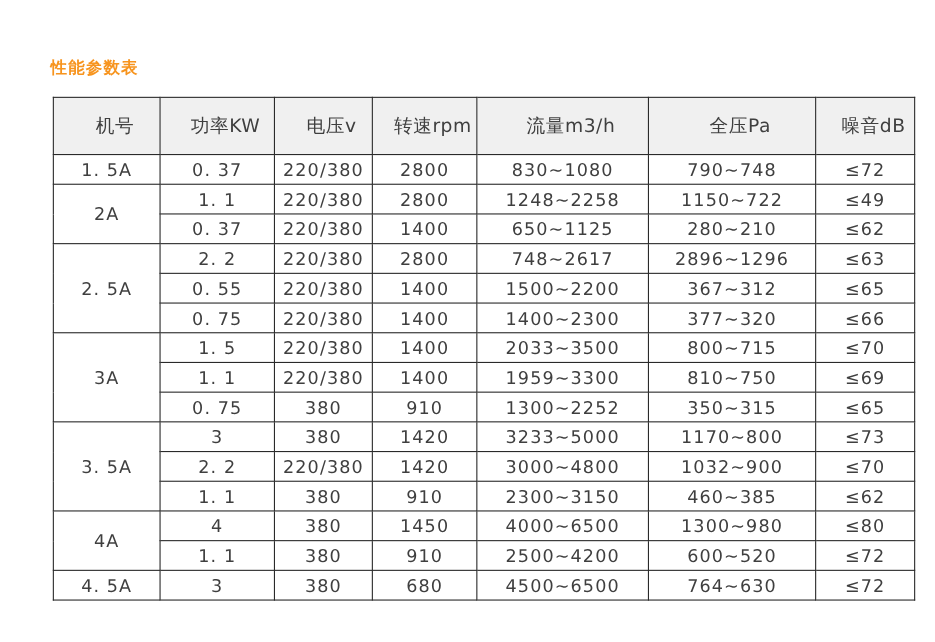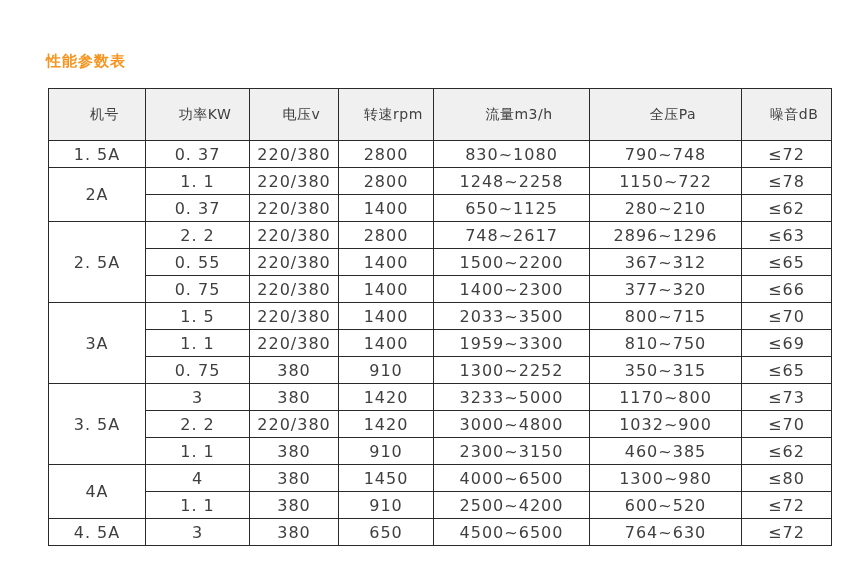--- a/index.html
+++ b/index.html
@@ -29,21 +29,21 @@
     border: 1px solid #2a2a2a;
     text-align: center;
     vertical-align: middle;
     color: #3f3f3f;
     overflow: hidden;
     white-space: nowrap;
   }
   table.spec-table thead tr { height: 52px; }
   table.spec-table th {
     background: #f0f0f0;
-    font-size: 14px;
+    font-size: 17px;
     font-weight: normal;
     letter-spacing: 0.5px;
     padding-left: 15px;
   }
   table.spec-table tbody tr { height: 27px; }
   table.spec-table td {
     font-size: 16px;
     letter-spacing: 1px;
     background: #ffffff;
   }
@@ -93,21 +93,21 @@
           <td>790~748</td>
           <td>≤72</td>
         </tr>
         <tr>
           <td rowspan="2">2A</td>
           <td>1. 1</td>
           <td>220/380</td>
           <td>2800</td>
           <td>1248~2258</td>
           <td>1150~722</td>
-          <td>≤78</td>
+          <td>≤49</td>
         </tr>
         <tr>
           <td>0. 37</td>
           <td>220/380</td>
           <td>1400</td>
           <td>650~1125</td>
           <td>280~210</td>
           <td>≤62</td>
         </tr>
         <tr>
@@ -199,21 +199,21 @@
           <td>380</td>
           <td>910</td>
           <td>2500~4200</td>
           <td>600~520</td>
           <td>≤72</td>
         </tr>
         <tr>
           <td rowspan="1">4. 5A</td>
           <td>3</td>
           <td>380</td>
-          <td>650</td>
+          <td>680</td>
           <td>4500~6500</td>
           <td>764~630</td>
           <td>≤72</td>
         </tr>
       </tbody>
   </table>
 
 </div>
 
 </body></html>

